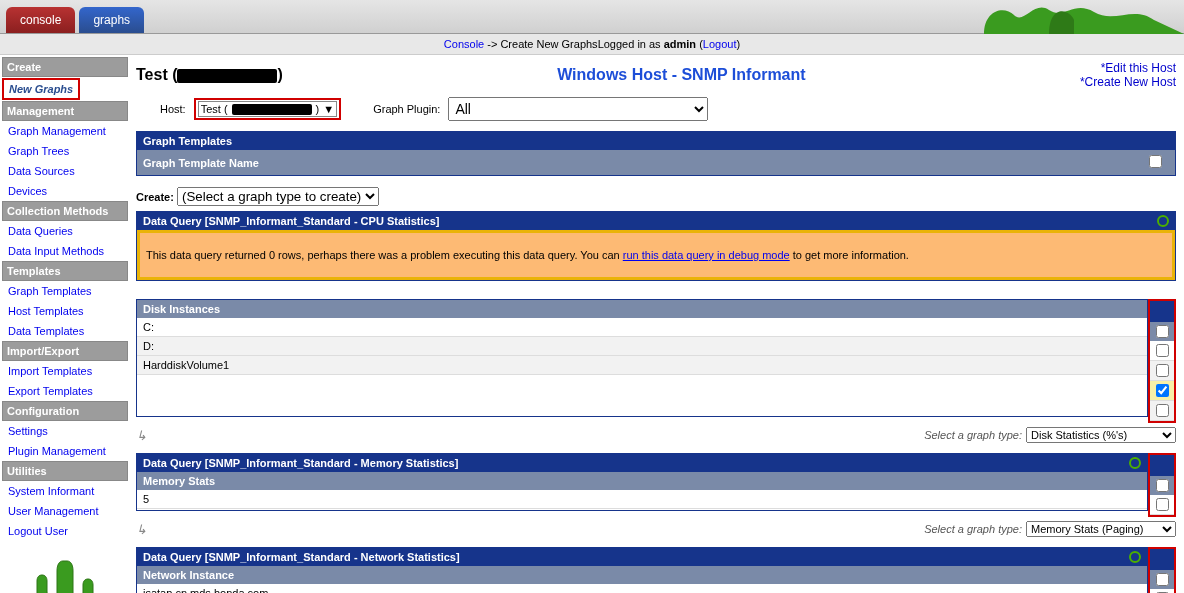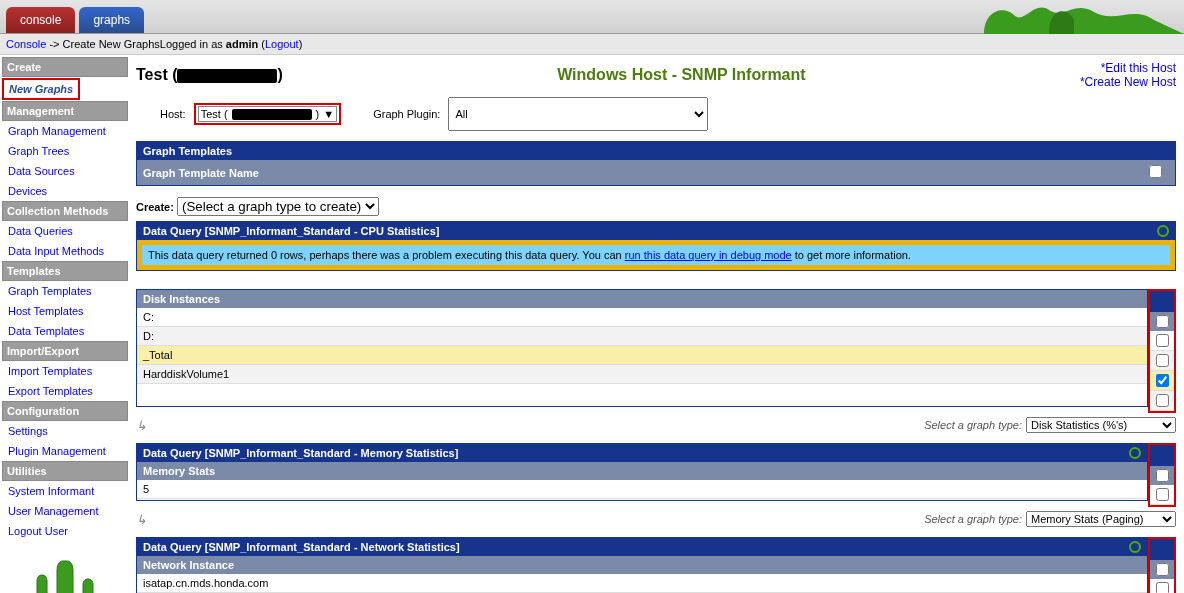--- a/index.html
+++ b/index.html
@@ -2,50 +2,50 @@
 <html><head>
 <meta charset="utf-8">
 <style>
 * { box-sizing: border-box; margin: 0; padding: 0; }
 body { font-family: Verdana, Arial, sans-serif; font-size: 11px; background: #fff; width: 1184px; }
 .top-tabs { background: linear-gradient(#e5e5e5, #d0d0d0); height: 34px; border-bottom: 1px solid #999; display: flex; align-items: flex-end; padding-left: 6px; position: relative; }
 .tab { display: inline-block; padding: 6px 14px; border-radius: 6px 6px 0 0; margin-right: 4px; font-size: 12px; color: #fff; cursor: pointer; }
 .tab-console { background: linear-gradient(#b83232, #8b1f1f); }
 .tab-graphs { background: linear-gradient(#3366cc, #2a4d8f); }
 .cactus-top { position: absolute; right: 0; top: 0; height: 34px; width: 210px; overflow: hidden; }
-.breadcrumb-bar { background: #e8e8e8; border-bottom: 1px solid #ccc; padding: 4px 6px; display: flex; justify-content: flex-start; font-size: 11px; }
+.breadcrumb-bar { background: #e8e8e8; border-bottom: 1px solid #ccc; padding: 4px 6px; display: flex; justify-content: center; font-size: 11px; }
 .breadcrumb-bar a { color: #0000ee; text-decoration: none; }
 .main-layout { display: flex; }
 .sidebar { width: 130px; padding: 2px; flex-shrink: 0; }
 .side-heading { background: #9c9c9c; color: #fff; font-weight: bold; padding: 3px 4px; border: 1px solid #888; font-size: 11px; }
 .side-link { color: #0000ee; padding: 3px 5px; display: block; text-decoration: none; border: 1px solid transparent; }
 .cactus-logo { margin-top: 10px; text-align: center; }
 .content { flex: 1; padding: 6px 8px 6px 6px; }
 .page-header { display: flex; align-items: center; margin-bottom: 8px; }
 .page-title { font-size: 16px; font-weight: bold; }
-.page-subtitle { font-size: 16px; font-weight: bold; color: #4d7c0f; flex: 1; text-align: center; }
+.page-subtitle { font-size: 16px; font-weight: bold; color: #1d4ed8; flex: 1; text-align: center; }
 .redact { display: inline-block; background: #000; width: 100px; height: 14px; vertical-align: middle; border-radius: 2px; }
 .redact-sm { width: 80px; height: 11px; }
 .filter-row { display: flex; align-items: center; gap: 8px; margin-bottom: 10px; }
 .filter-row label { font-size: 11px; margin-left: 24px; }
-.filter-row select { font-size: 11px; padding: 9px 2px; }
+.filter-row select { font-size: 14px; padding: 2px 2px; }
 .host-select-wrap { border: 2px solid #d00000; display: inline-flex; align-items: center; padding: 1px 2px; }
 .host-select { font-size: 11px; border: 1px solid #888; padding: 1px 2px; display: inline-flex; align-items: center; gap: 4px; background: #fff; }
 .host-links { text-align: right; font-size: 12px; }
 .host-links a { color: #0000cc; text-decoration: none; }
 .section-hdr { background: #16348b; color: #fff; font-weight: bold; padding: 3px 6px; display: flex; justify-content: space-between; align-items: center; }
 .section-hdr .bracket { font-weight: bold; }
 .section-sub { background: #7a8aa8; color: #fff; font-weight: bold; padding: 3px 6px; display: flex; justify-content: space-between; align-items: center; }
 .green-circle { width: 12px; height: 12px; border-radius: 50%; border: 2px solid #4caf00; background: transparent; display: inline-block; }
 .check-cell { width: 28px; text-align: center; padding: 2px 6px; }
 .row-line { display: flex; justify-content: space-between; align-items: center; padding: 3px 6px; border-bottom: 1px solid #ddd; background: #fff; }
 .row-line.alt { background: #f2f2f2; }
 .row-line.sel { background: #f8f0a8; }
 .row-line .txt { flex: 1; }
-.warning-row { padding: 4px 6px; border: 5px solid #eab308; background: #7dd3fc; font-size: 11px; }
+.warning-row { padding: 16px 6px; border: 3px solid #eab308; background: #fdba74; font-size: 11px; }
 .warning-row a { color: #0000ee; }
 .create-row { padding: 5px 0; }
 .bottom-controls { display: flex; justify-content: space-between; align-items: center; padding: 4px 0 10px; font-style: italic; color: #555; }
 .bottom-controls .right { font-style: italic; display: flex; align-items: center; gap: 4px; }
 .bottom-controls select { font-style: normal; font-size: 11px; }
 .arrow-icon { font-size: 13px; color: #888; }
 .panel-wrap { border: 1px solid #16348b; margin-bottom: 6px; }
 input[type=checkbox] { cursor: pointer; }
 </style>
 </head>
@@ -172,23 +172,20 @@
       <div class="panel-wrap" style="flex:1;">
         <div class="section-sub">
           <span>Disk Instances</span>
         </div>
         <div class="row-line">
             <span class="txt">C:</span>
           </div>
         <div class="row-line alt">
             <span class="txt">D:</span>
           </div>
-        <div class="row-line sel">
-            <span class="txt">_Total</span>
-          </div>
         <div class="row-line alt">
             <span class="txt">HarddiskVolume1</span>
           </div>
       </div>
       <div style="border:2px solid #d00000;width:28px;">
         <div class="section-hdr" style="height:21px;"></div>
         <div class="section-sub" style="justify-content:center;">
             <input type="checkbox" style="">
           </div>
         <div class="row-line" style="justify-content:center;">

